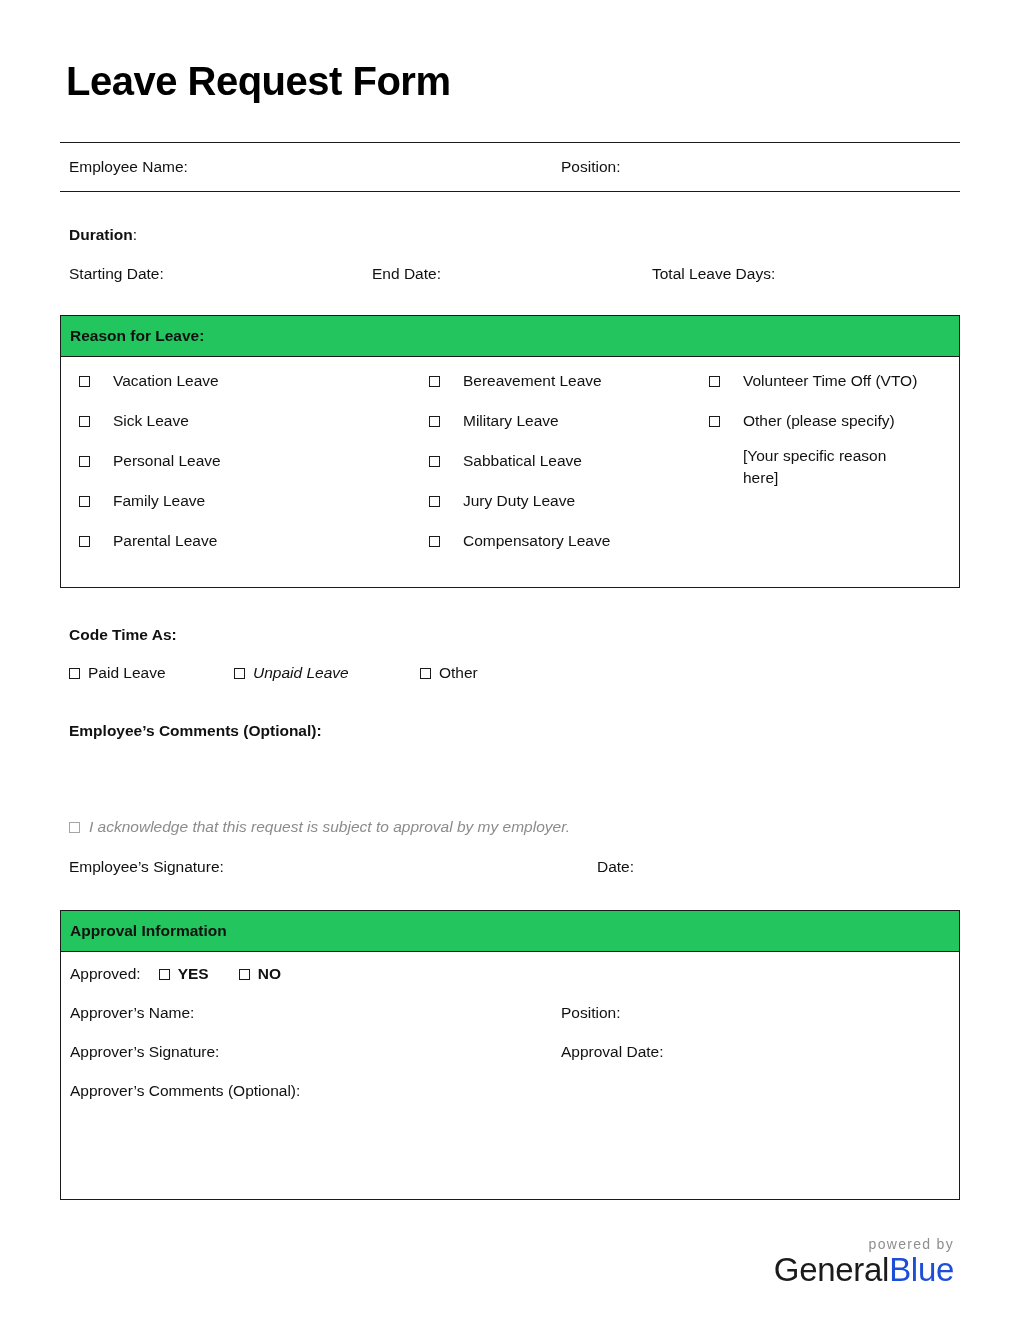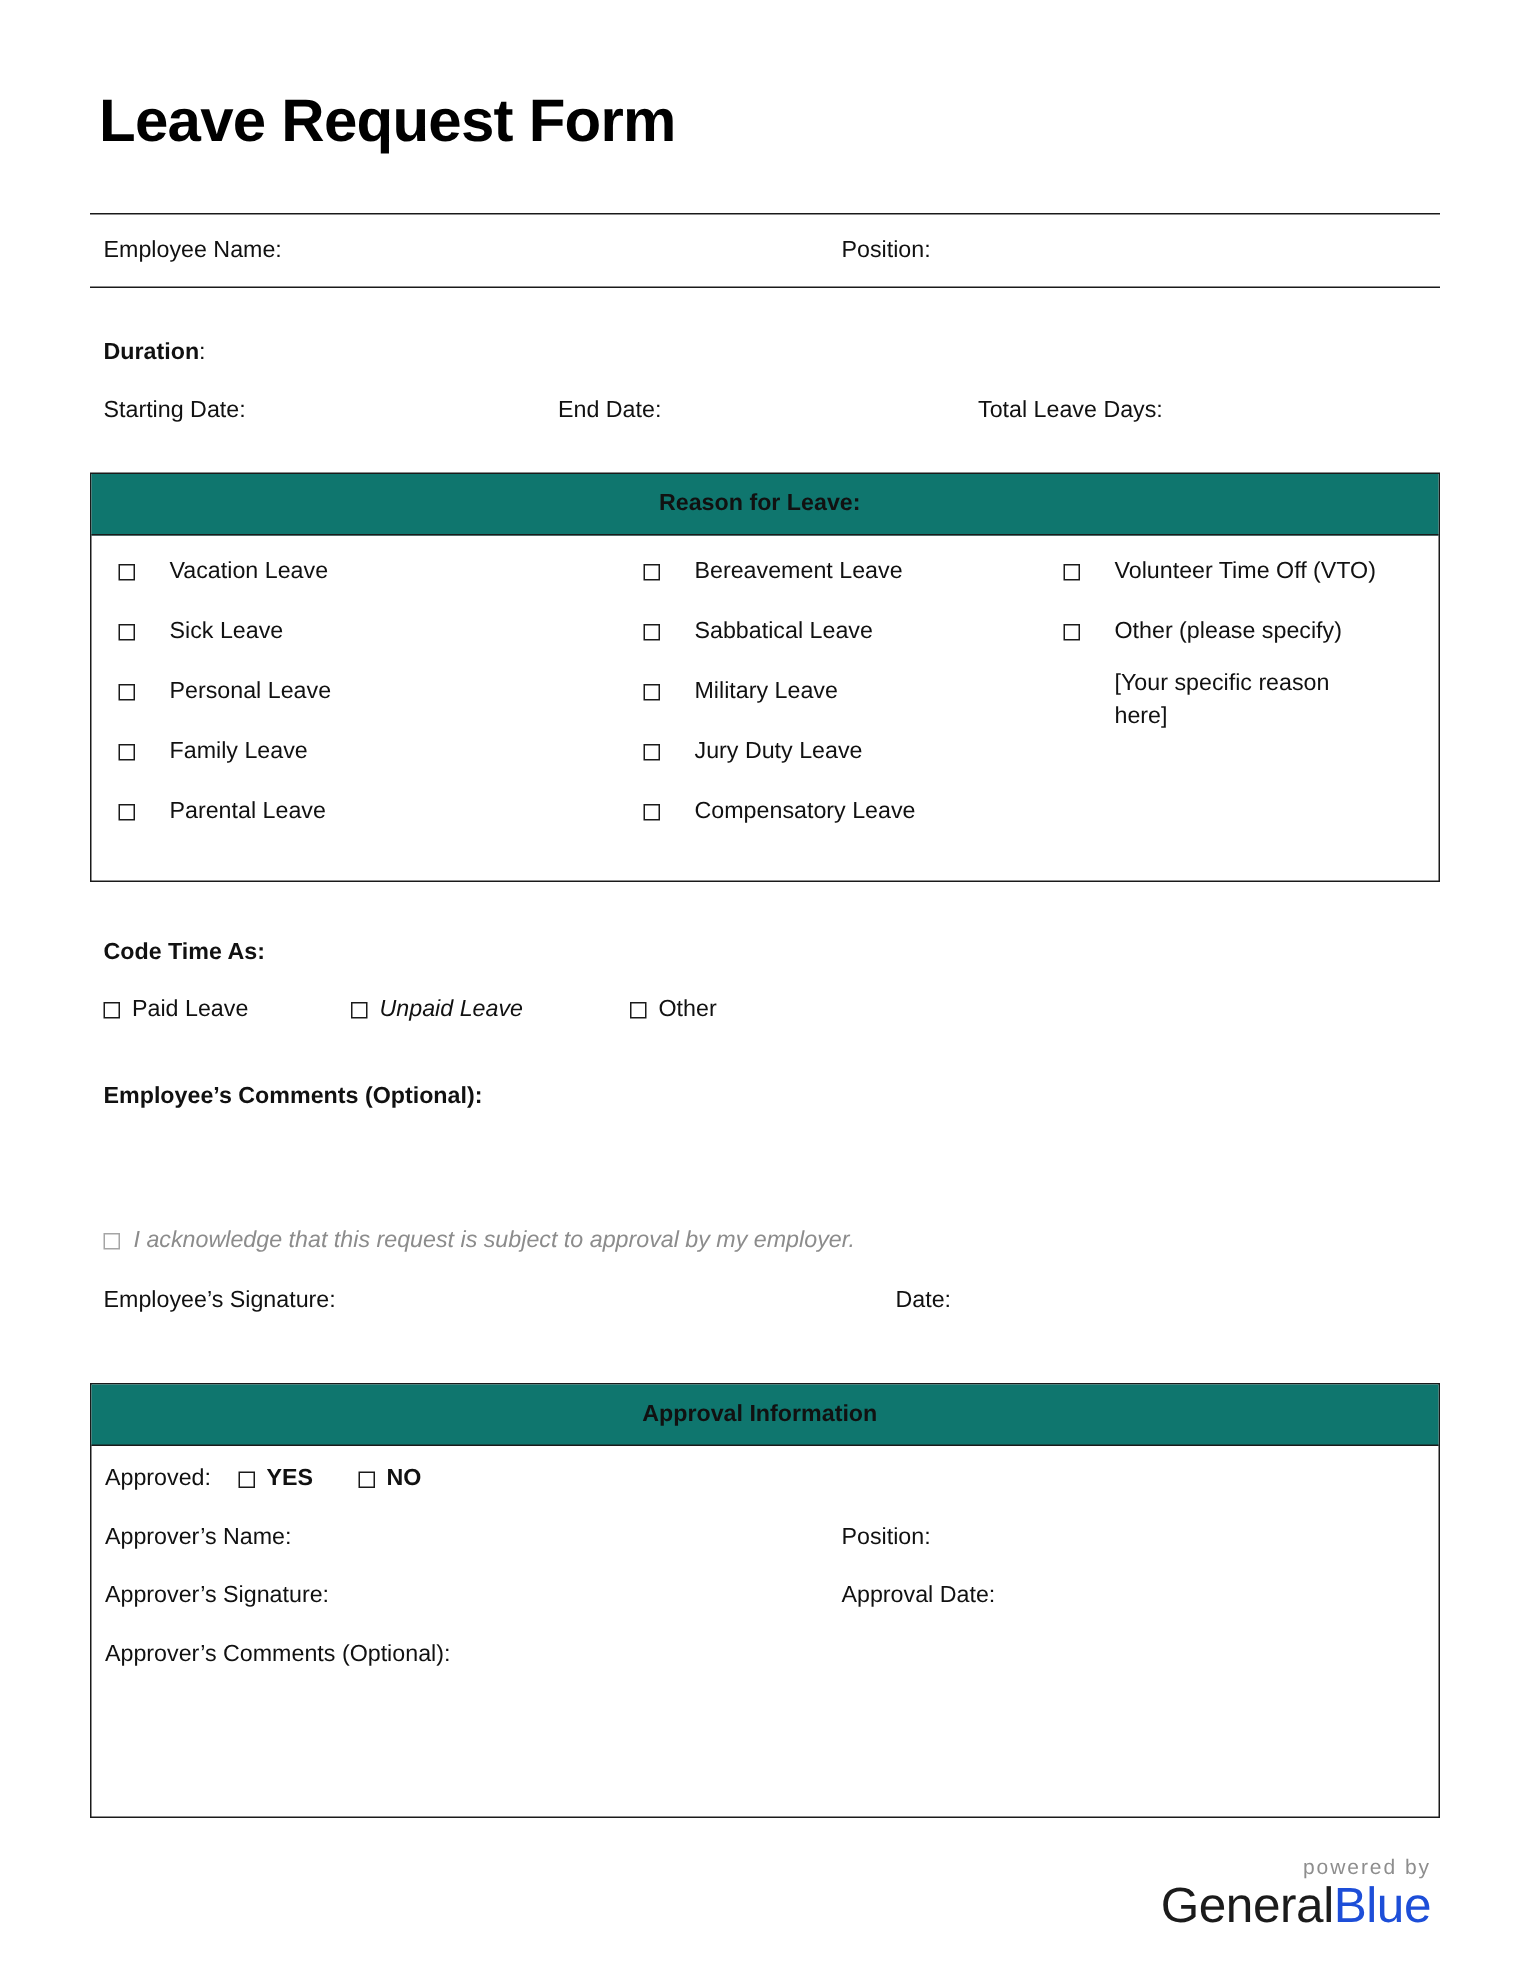--- a/index.html
+++ b/index.html
@@ -66,26 +66,25 @@
   .d-c1 { width: 312px; padding-left: 9px; box-sizing: border-box; }
   .d-c2 { width: 280px; }
   .d-c3 { flex: 1; }
 
   
   .box {
     margin-top: 32px;
     border: 1.4px solid #1a1a1a;
   }
   .box-header {
-    background: #0f766e;
+    background: #22c55e;
     border-bottom: 1.4px solid #1a1a1a;
     font-size: 15.5px;
     font-weight: bold;
     padding: 11px 16px 11px 9px;
-    text-align: center;
   }
   .box-body { padding: 14px 0 16px 0; }
 
   
   .reason-grid {
     display: grid;
     grid-template-columns: 368px 280px 1fr;
   }
   .reason-col { display: flex; flex-direction: column; }
   .opt {
@@ -157,21 +156,21 @@
     flex: 0 0 auto;
   }
   .sig-row {
     display: flex;
     margin-top: 22px;
     font-size: 15.5px;
   }
   .sig-c1 { width: 537px; padding-left: 9px; box-sizing: border-box; }
 
   
-  .approval-box { margin-top: 46px; }
+  .approval-box { margin-top: 34px; }
   .appr-body { padding: 13px 0 0 0; }
   .appr-row {
     display: flex;
     align-items: center;
     font-size: 15.5px;
     padding-left: 9px;
     margin-bottom: 21px;
   }
   .appr-row .c-left { width: 491px; }
   .bold { font-weight: bold; }
@@ -259,25 +258,25 @@
           </div>
         </div>
 
         <div class="reason-col col2">
           <div class="opt">
             <span class="cb"></span>
             <span class="txt">Bereavement Leave</span>
           </div>
           <div class="opt">
             <span class="cb"></span>
+            <span class="txt">Military Leave</span>
+          </div>
+          <div class="opt">
+            <span class="cb"></span>
             <span class="txt">Sabbatical Leave</span>
-          </div>
-          <div class="opt">
-            <span class="cb"></span>
-            <span class="txt">Military Leave</span>
           </div>
           <div class="opt">
             <span class="cb"></span>
             <span class="txt">Jury Duty Leave</span>
           </div>
           <div class="opt">
             <span class="cb"></span>
             <span class="txt">Compensatory Leave</span>
           </div>
         </div>

